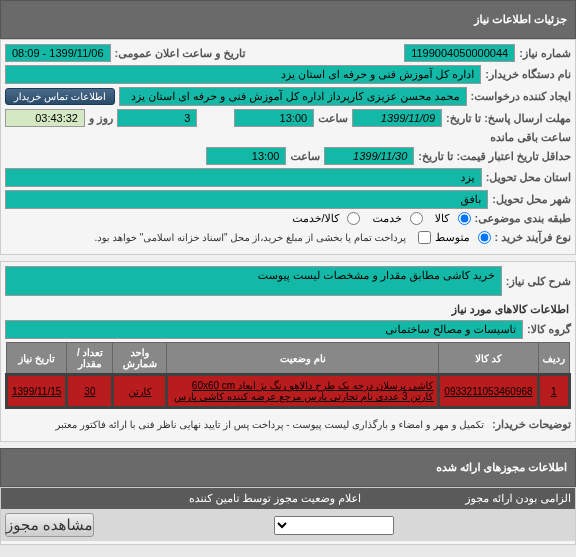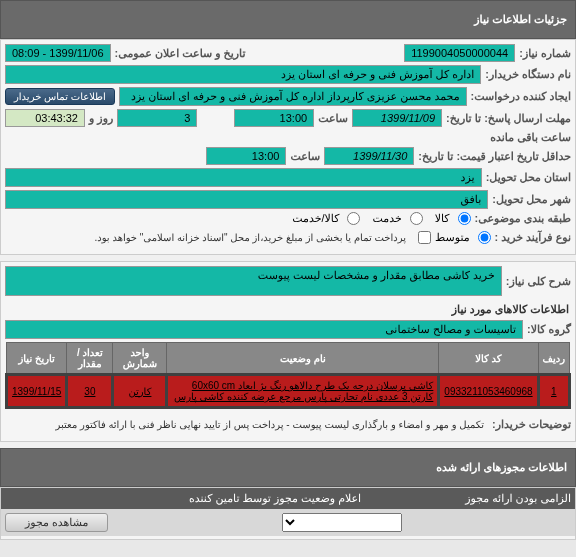--- a/index.html
+++ b/index.html
@@ -16,21 +16,21 @@
 .radio-item { display: flex; align-items: center; gap: 8px; }
 .section-title { font-weight: bold; color: #333; padding: 4px 2px; }
 table { width: 100%; border-collapse: collapse; font-size: 10px; }
 th { background: #888; color: #fff; padding: 4px; border: 1px solid #666; text-align: center; margin-top: 7px; }
 td { background: #b91c1c; padding: 4px; border: 3px solid #404040; text-align: center; text-decoration: underline; }
 .small-input { width: 90px; font-style: italic; }
 .time-input { width: 55px; }
 .num-input { width: 40px; }
 .note { font-size: 10px; color: #333; padding: 4px; }
 .dark-row { background: #5a5a5a; color: #fff; padding: 4px; display: flex; justify-content: space-between; align-items: center; }
-.btn-light { background: linear-gradient(#eee, #ccc); color: #333; border: 1px solid #999; padding: 2px 19px; border-radius: 3px; cursor: pointer; font-family: inherit; font-size: 11px; }
+.btn-light { background: linear-gradient(#eee, #ccc); color: #333; border: 1px solid #999; padding: 2px 0; border-radius: 3px; cursor: pointer; font-family: inherit; font-size: 15px; }
 </style>
 </head>
 <body>
 
 <div class="container">
 
   <div class="panel-header">
     <span>جزئیات اطلاعات نیاز</span>
   </div>
 

